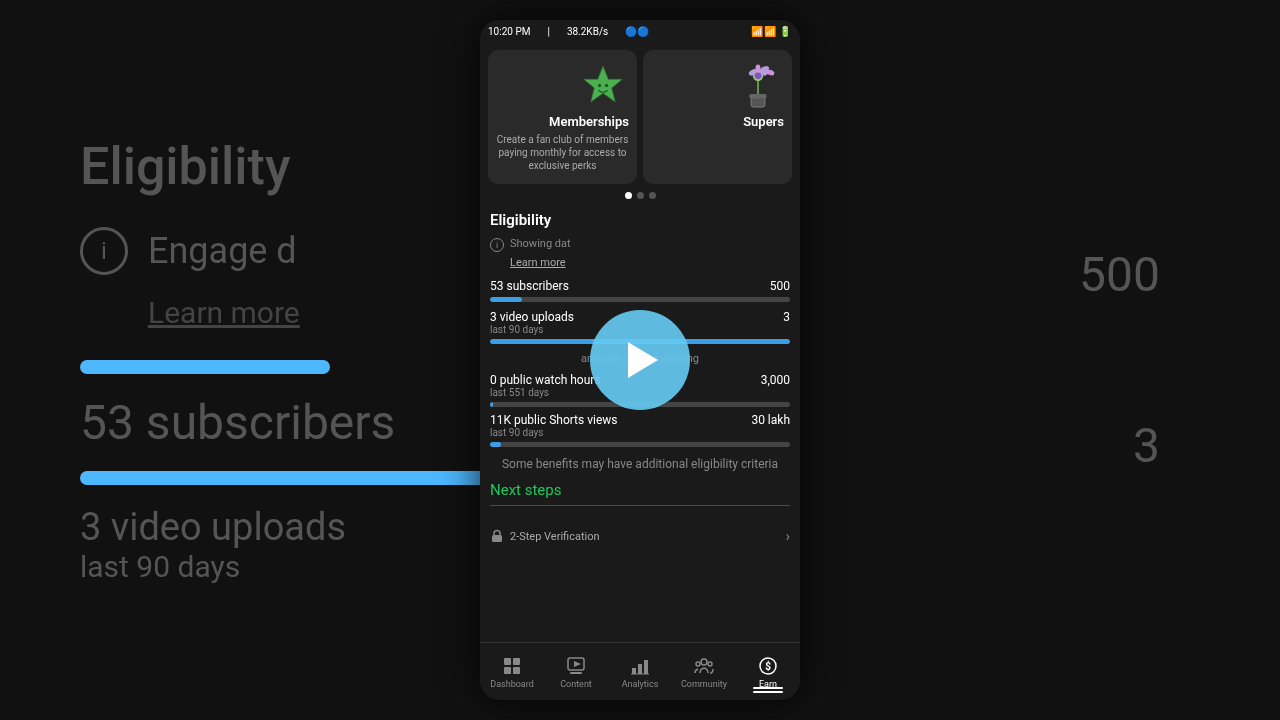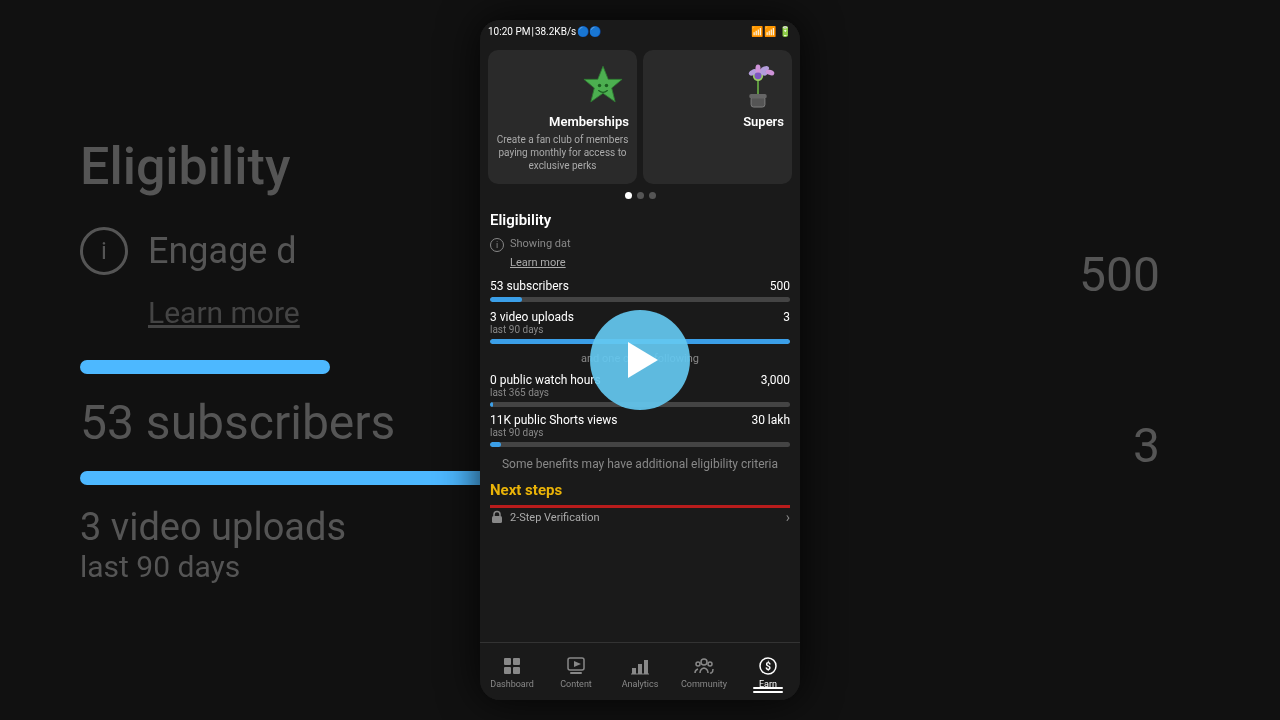--- a/index.html
+++ b/index.html
@@ -124,21 +124,21 @@
       background: #1a1a1a;
       height: 22px;
       display: flex;
       align-items: center;
       justify-content: space-between;
       padding: 0 8px;
       font-size: 10px;
       color: #fff;
     }
 
-    .status-left { display: flex; align-items: center; gap: 1px; }
+    .status-left { display: flex; align-items: center; gap: 17px; }
     .status-right { display: flex; align-items: center; gap: 3px; }
 
     
     .phone-content {
       height: calc(100% - 22px - 58px);
       overflow-y: auto;
       background: #1a1a1a;
       scrollbar-width: none;
     }
     .phone-content::-webkit-scrollbar { display: none; }
@@ -291,31 +291,31 @@
 
     .some-benefits {
       text-align: center;
       font-size: 12px;
       color: #888;
       margin: 10px 0;
     }
 
     .next-steps-title {
       font-size: 15px;
-      font-weight: 700;
-      color: #eab308;
+      font-weight: 400;
+      color: #22c55e;
       margin-bottom: 6px;
     }
 
     .next-step-row {
       display: flex;
       align-items: center;
       justify-content: space-between;
-      padding: 1px 0;
-      border-top: 3px solid #b91c1c;
+      padding: 22px 0;
+      border-top: 1px solid #b91c1c;
     }
 
     .next-step-left {
       display: flex;
       align-items: center;
       gap: 6px;
     }
 
     .next-step-text {
       font-size: 11px;
@@ -525,21 +525,21 @@
           <div class="progress-fill" style="width: 100%;"></div>
         </div>
       </div>
 
       <div class="and-one-of">and one of the following</div>
 
       <div class="metric-row metric-row-2">
         <div class="metric-header">
           <div>
             <div class="metric-label">0 public watch hours</div>
-            <div class="metric-label-sub">last 365 days</div>
+            <div class="metric-label-sub">last 551 days</div>
           </div>
           <div class="metric-value">3,000</div>
         </div>
         <div class="progress-track">
           <div class="progress-fill" style="width: 1%;"></div>
         </div>
       </div>
 
       <div class="metric-row metric-row-2">
         <div class="metric-header">

